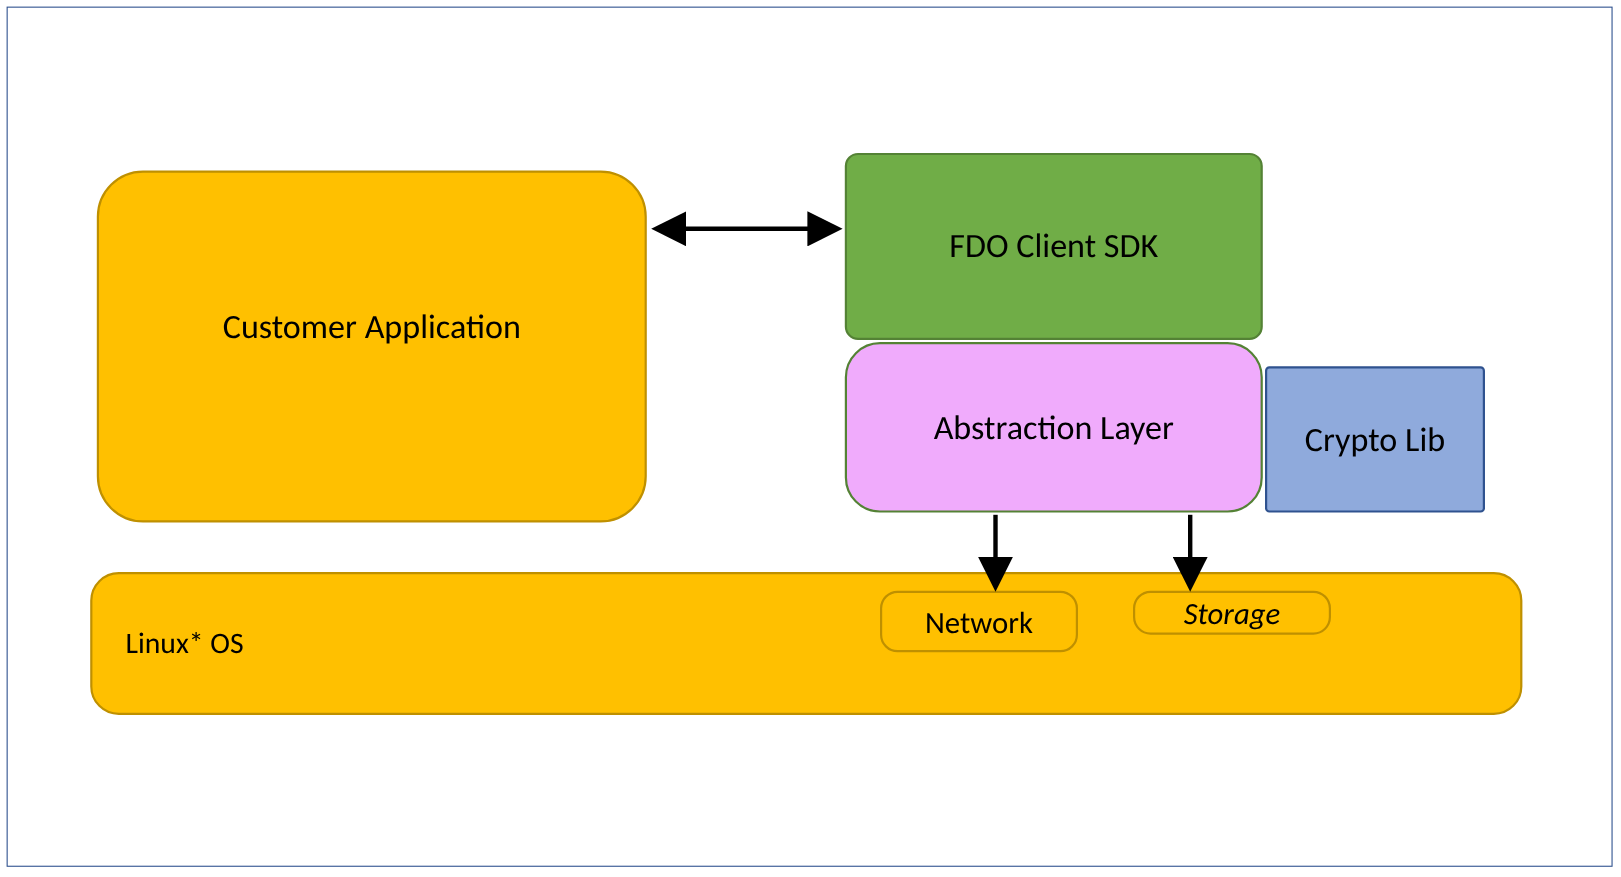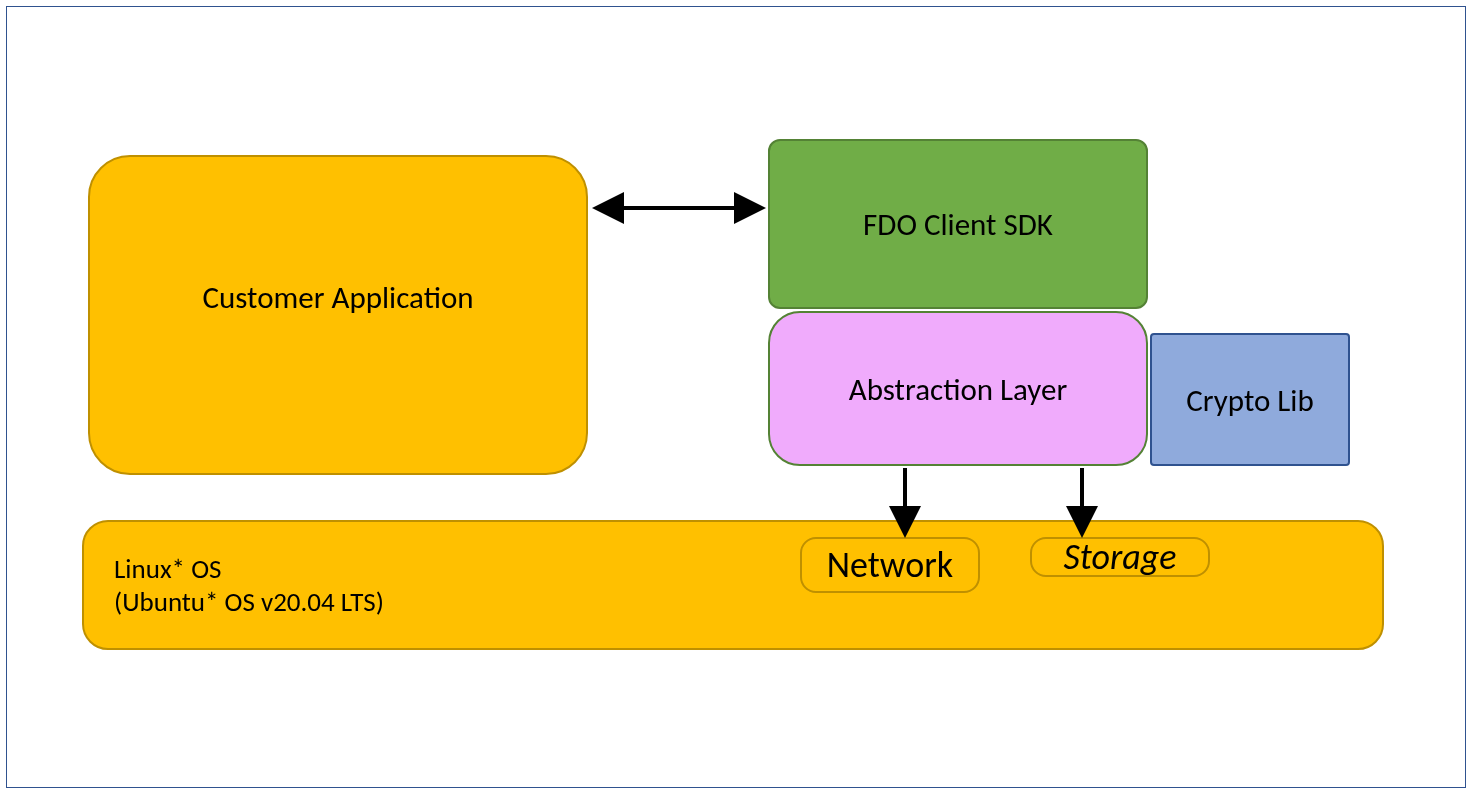--- a/index.html
+++ b/index.html
@@ -98,21 +98,21 @@
   }
   .sub-box {
     position: absolute;
     box-sizing: border-box;
     background: #FFC000;
     border: 2px solid #BF9000;
     border-radius: 16px;
     display: flex;
     align-items: center;
     justify-content: center;
-    font-size: 36px;
+    font-size: 28px;
   }
   .network {
     left: 800px;
     top: 537px;
     width: 180px;
     height: 56px;
   }
   .storage {
     left: 1030px;
     top: 537px;
@@ -147,21 +147,20 @@
     <span>Crypto Lib</span>
   </div>
 
   <div class="box abstraction">
     <span>Abstraction Layer</span>
   </div>
 
   <div class="box linux-os">
     <div class="linux-os-inner">
       <div>Linux* OS</div>
-      <div>(Ubuntu* OS v20.04 LTS)</div>
     </div>
   </div>
 
   <div class="sub-box network">
     <span>Network</span>
   </div>
 
   <div class="sub-box storage">
     <span>Storage</span>
   </div>

